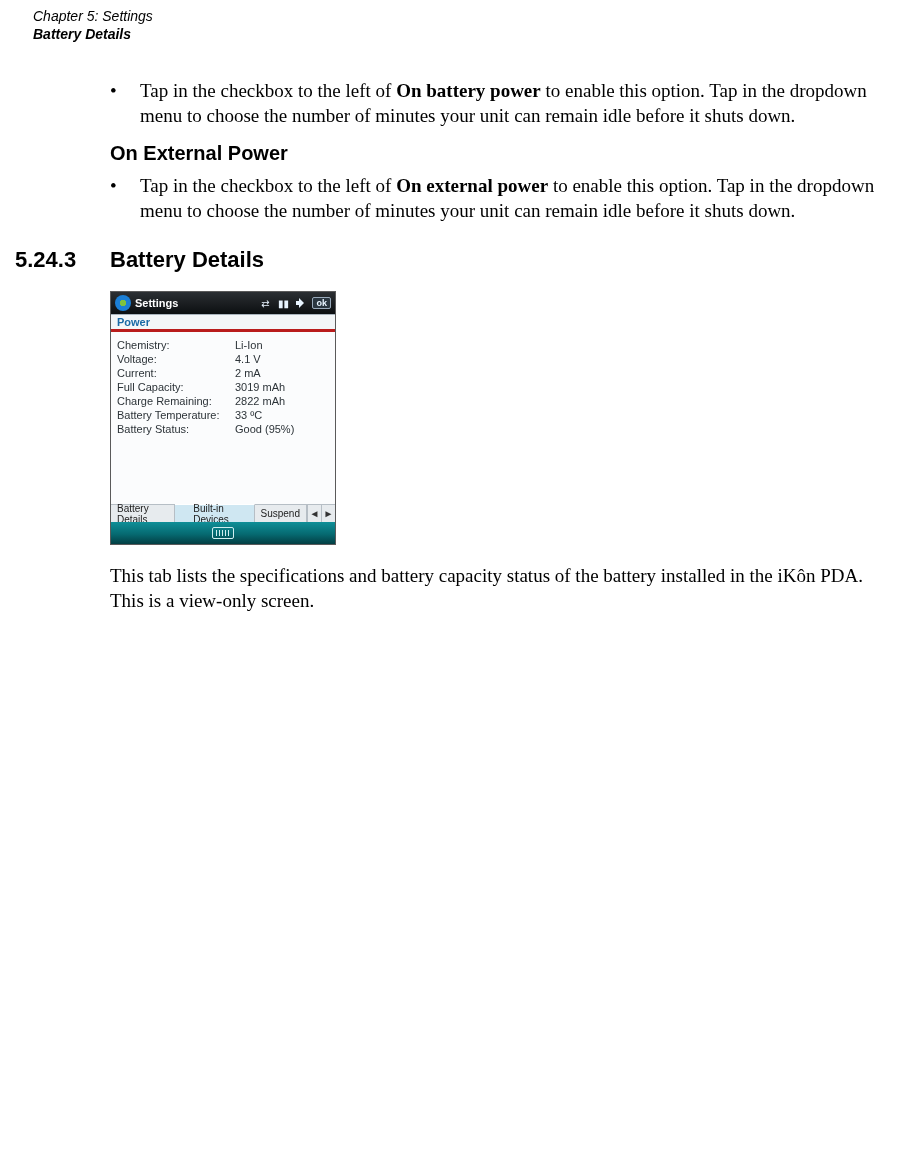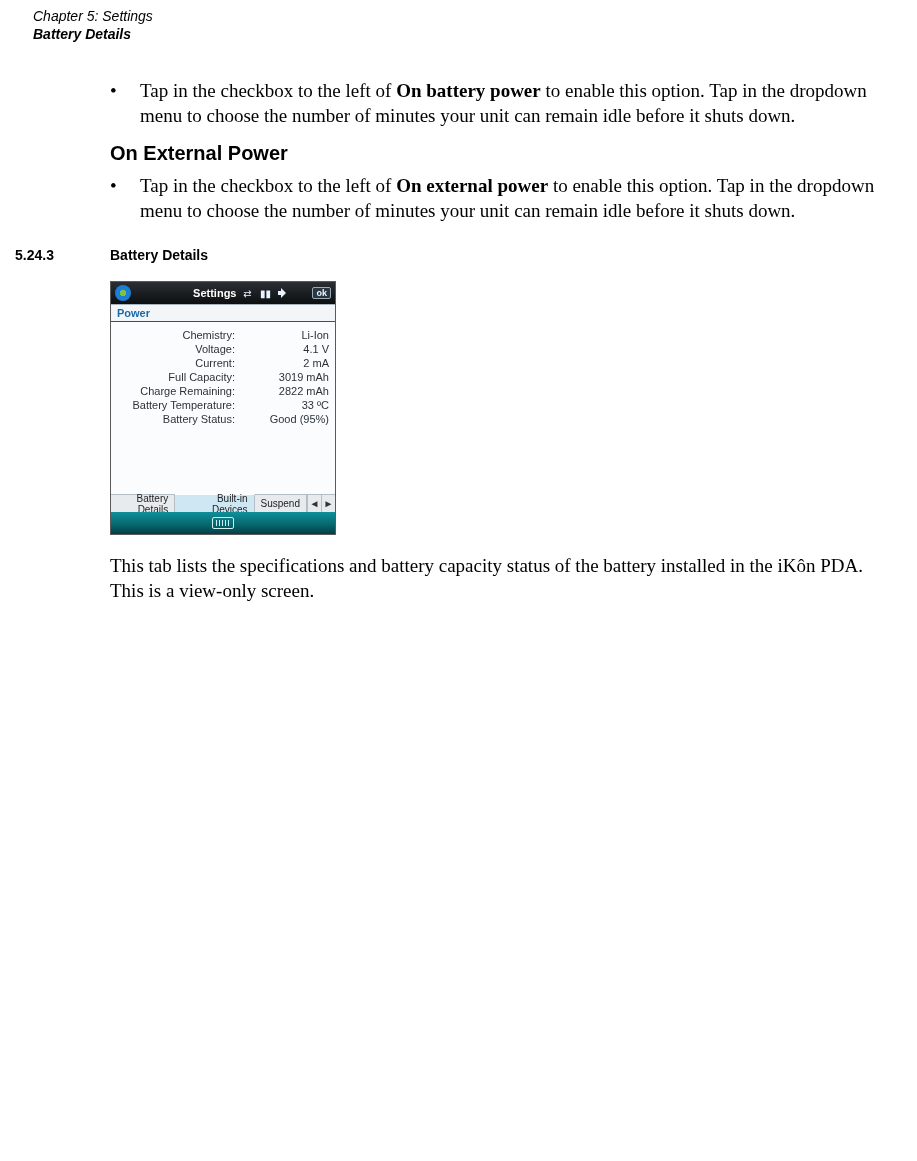--- a/index.html
+++ b/index.html
@@ -57,26 +57,25 @@
     font-weight: bold;
     font-size: 20px;
     margin: 10px 0 8px 0;
   }
   .section-row {
     display: flex;
     align-items: center;
     margin: 24px 0 18px -95px;
     font-family: "Trebuchet MS", "Segoe UI", sans-serif;
     font-weight: bold;
-    font-size: 14px;
+    font-size: 22px;
   }
   .section-num { width: 95px; flex: 0 0 95px; }
   .shot-wrap {
     margin: 8px 0 18px 0;
-    text-align: right;
   }
   
   .device {
     width: 226px;
     border: 1px solid #5a5a5a;
     font-family: Tahoma, "Segoe UI", sans-serif;
     font-size: 11px;
     background: #fff;
   }
   .dev-titlebar {
@@ -104,26 +103,26 @@
   }
   .tb-vol::before{
     content:"";position:absolute;left:2px;top:5px;width:4px;height:4px;background:#e8f4ff;
   }
   .tb-vol::after{
     content:"";position:absolute;left:5px;top:2px;width:0;height:0;
     border-top:5px solid transparent;border-bottom:5px solid transparent;border-left:5px solid #e8f4ff;
   }
   .tb-ok {
     border:1px solid #9ab; padding:0 3px; font-size:9px; border-radius:2px;
-    background:#2a3640; color:#e8f4ff; font-weight:bold;margin-left:18px;
+    background:#2a3640; color:#e8f4ff; font-weight:bold;
   }
   .dev-subtitle {
     height:18px; display:flex; align-items:center;
     background:#f3f6f8; color:#1a6aa6;
-    border-top:1px solid #a9b4bd; border-bottom:1px solid #b91c1c;
+    border-top:1px solid #a9b4bd; border-bottom:3px solid #b91c1c;
     padding:0 6px; font-size:11px; font-weight:bold;
   }
   .dev-body {
     background:#fbfcfd;
     padding:6px 6px 2px 6px;
     height: 172px;
   }
   .dev-table { width:100%; border-collapse:collapse; }
   .dev-table td { padding:1px 0; font-size:11px; color:#2c3338; }
   .dev-table td.lbl { width:118px; color:#2c3338; }

